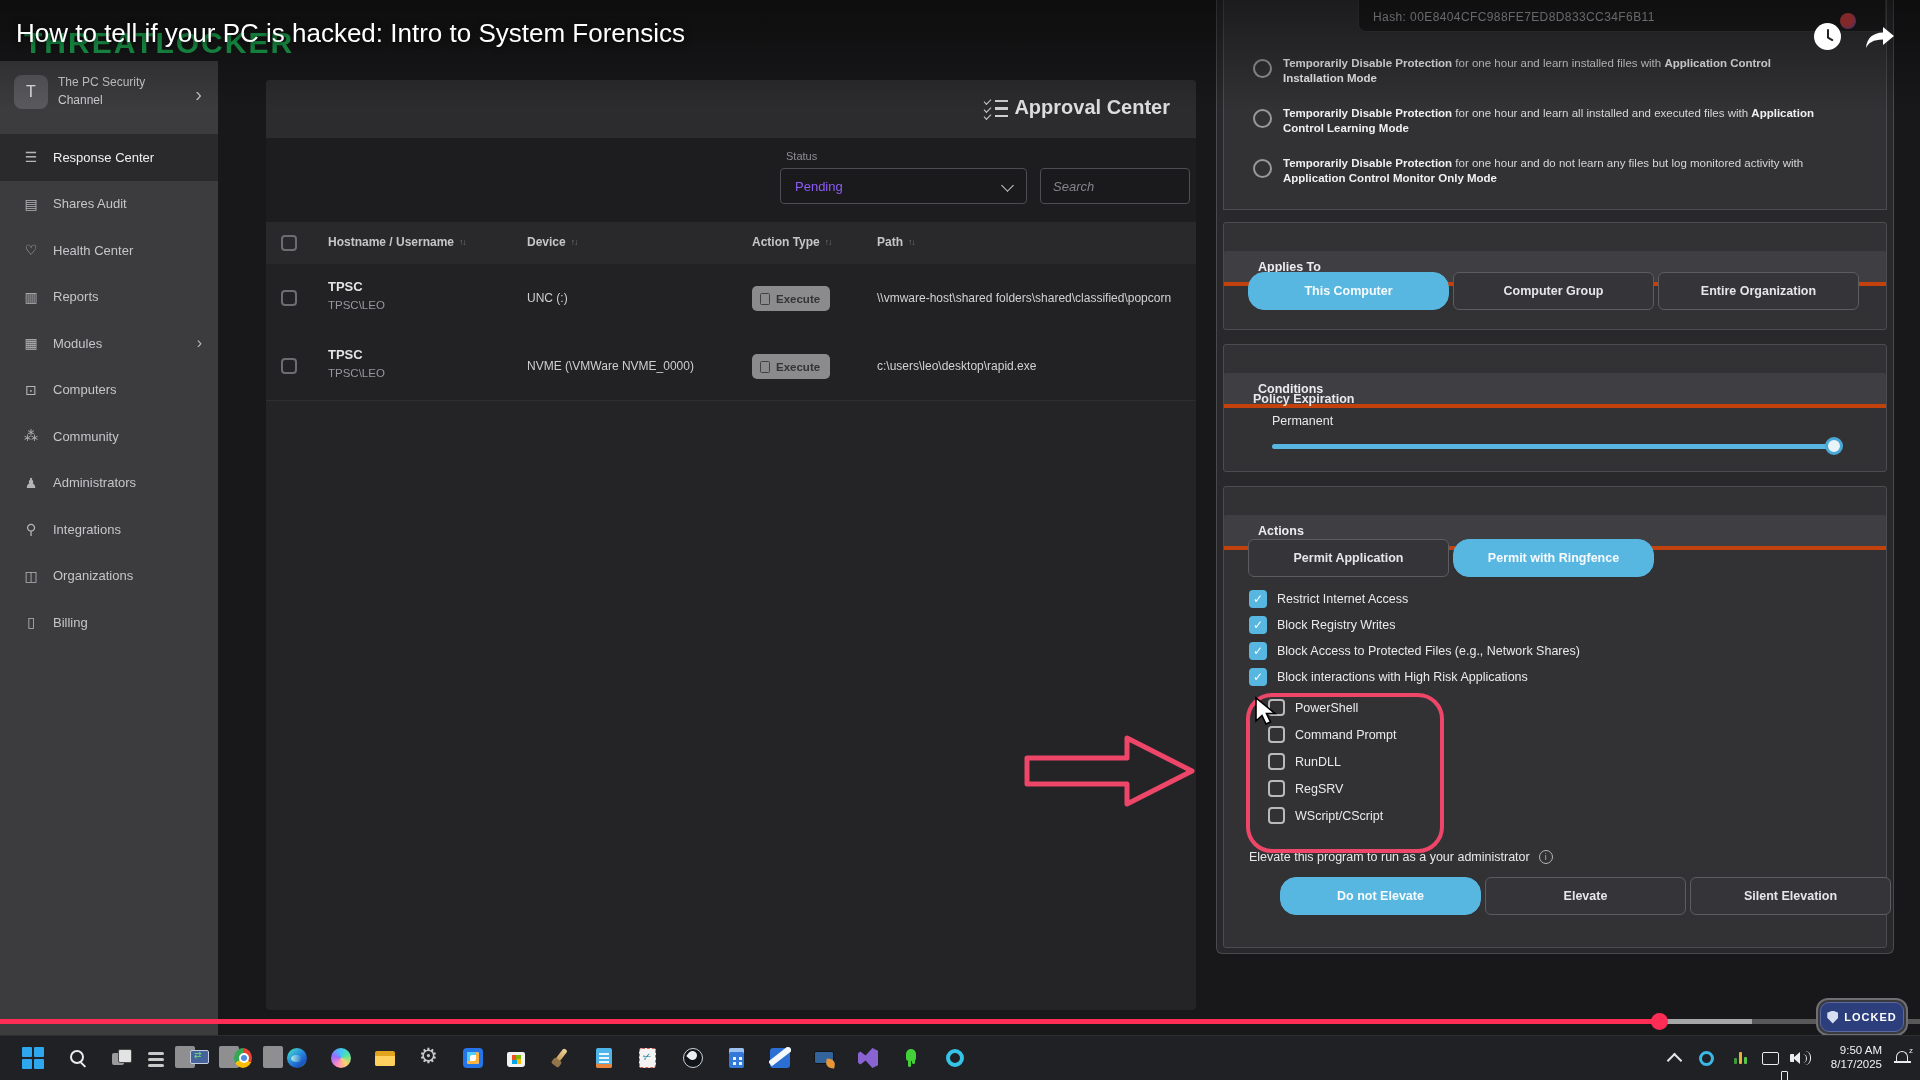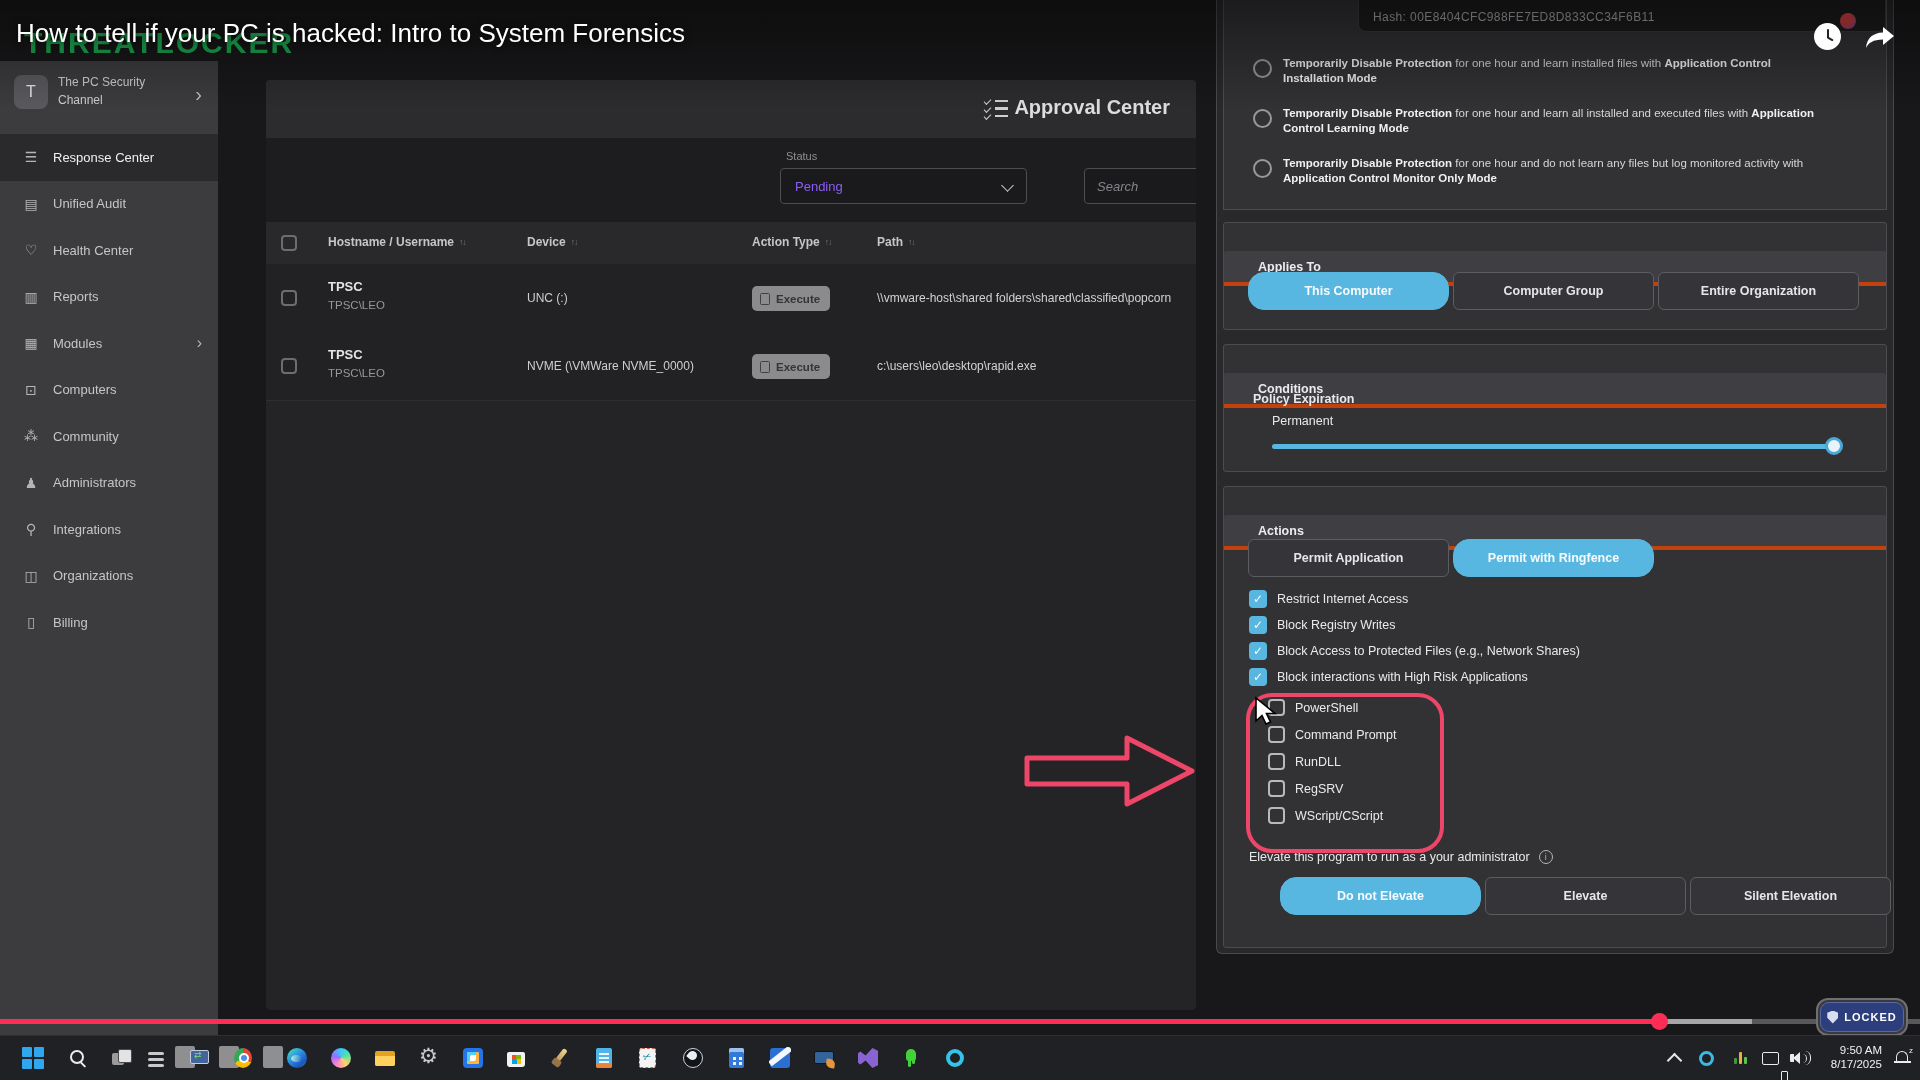--- a/index.html
+++ b/index.html
@@ -26,21 +26,21 @@
   .mp-header{position:absolute;left:0;top:0;width:100%;height:58px;background:#2c2c2f;border-bottom:1px solid #3a3a3d;}
   .mp-title{position:absolute;right:26px;top:16px;font-size:20px;font-weight:600;color:#dedee0;}
   .ac-icon{position:absolute;right:188px;top:19px;display:flex;flex-direction:column;gap:3.5px;}
   .ac-row{display:flex;align-items:center;gap:4px;}
   .ac-tick{width:6px;height:3px;border-left:1.8px solid #cfcfcf;border-bottom:1.8px solid #cfcfcf;transform:rotate(-45deg);}
   .ac-line{width:13px;height:2.2px;background:#cfcfcf;}
   .mp-filter{position:absolute;left:0;top:58px;width:100%;height:84px;background:#1d1d20;}
   .status-label{position:absolute;left:520px;top:12px;font-size:11px;color:#8f8f93;}
   .status-select{position:absolute;left:514px;top:30px;width:247px;height:36px;background:#1a1a1c;border:1px solid #4d4d52;border-radius:4px;color:#8b5cf6;font-size:13px;line-height:36px;padding-left:14px;box-sizing:border-box;cursor:pointer;}
   .sel-chev{position:absolute;right:14px;top:12px;width:8px;height:8px;border-right:1.8px solid #cfcfcf;border-bottom:1.8px solid #cfcfcf;transform:rotate(45deg);}
-  .search-input{position:absolute;left:774px;top:30px;width:150px;height:36px;background:#1a1a1c;border:1px solid #4d4d52;border-radius:4px;color:#e2e2e4;font-size:13px;padding:0 12px;box-sizing:border-box;font-family:inherit;margin-left:44px;}
+  .search-input{position:absolute;left:774px;top:30px;width:150px;height:36px;background:#1a1a1c;border:1px solid #4d4d52;border-radius:4px;color:#e2e2e4;font-size:13px;padding:0 12px;box-sizing:border-box;font-family:inherit;}
   .search-input::placeholder{color:#84848a;font-style:italic;}
   .mp-thead{position:absolute;left:0;top:142px;width:100%;height:42px;background:#29292c;border-bottom:1px solid #3a3a3d;}
   .th{position:absolute;top:13px;font-size:12px;font-weight:bold;color:#c6c6c8;display:flex;align-items:center;}
   .sort{font-size:8.5px;color:#77777c;margin-left:5px;letter-spacing:-1px;}
   .thchk,.tchk{width:16px;height:16px;border:2px solid #6d6d71;border-radius:4px;box-sizing:border-box;cursor:pointer;}
   .thchk{position:absolute;left:15px;top:13px;}
   .rows{position:absolute;left:0;top:184px;width:100%;}
   .trow{position:absolute;left:0;width:100%;height:68px;border-bottom:1px solid #2e2e31;background:#222225;}
   .tchk{position:absolute;left:15px;top:26px;}
   .cell-host{position:absolute;left:62px;top:15px;}
@@ -187,21 +187,21 @@
       </div>
       <div class="ch-chev">›</div>
     </div>
     <div class="nav" id="sidebar-nav">
         <div class="nav-item active">
           <span class="nav-ico">☰</span>
           <span class="nav-label">Response Center</span>
         </div>
         <div class="nav-item">
           <span class="nav-ico">▤</span>
-          <span class="nav-label">Unified Audit</span>
+          <span class="nav-label">Shares Audit</span>
         </div>
         <div class="nav-item">
           <span class="nav-ico">♡</span>
           <span class="nav-label">Health Center</span>
         </div>
         <div class="nav-item">
           <span class="nav-ico">▥</span>
           <span class="nav-label">Reports</span>
         </div>
         <div class="nav-item">

